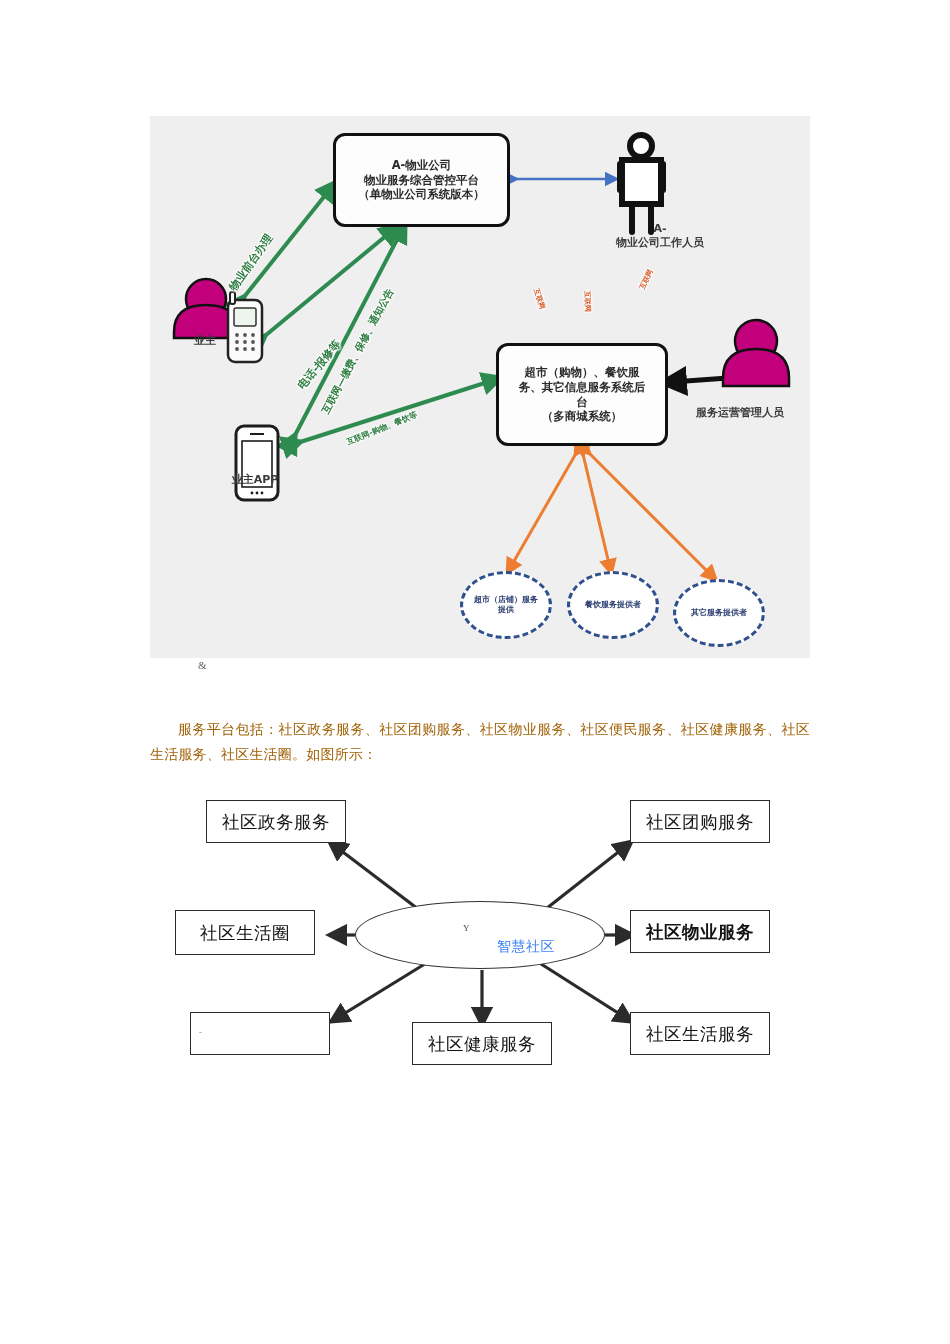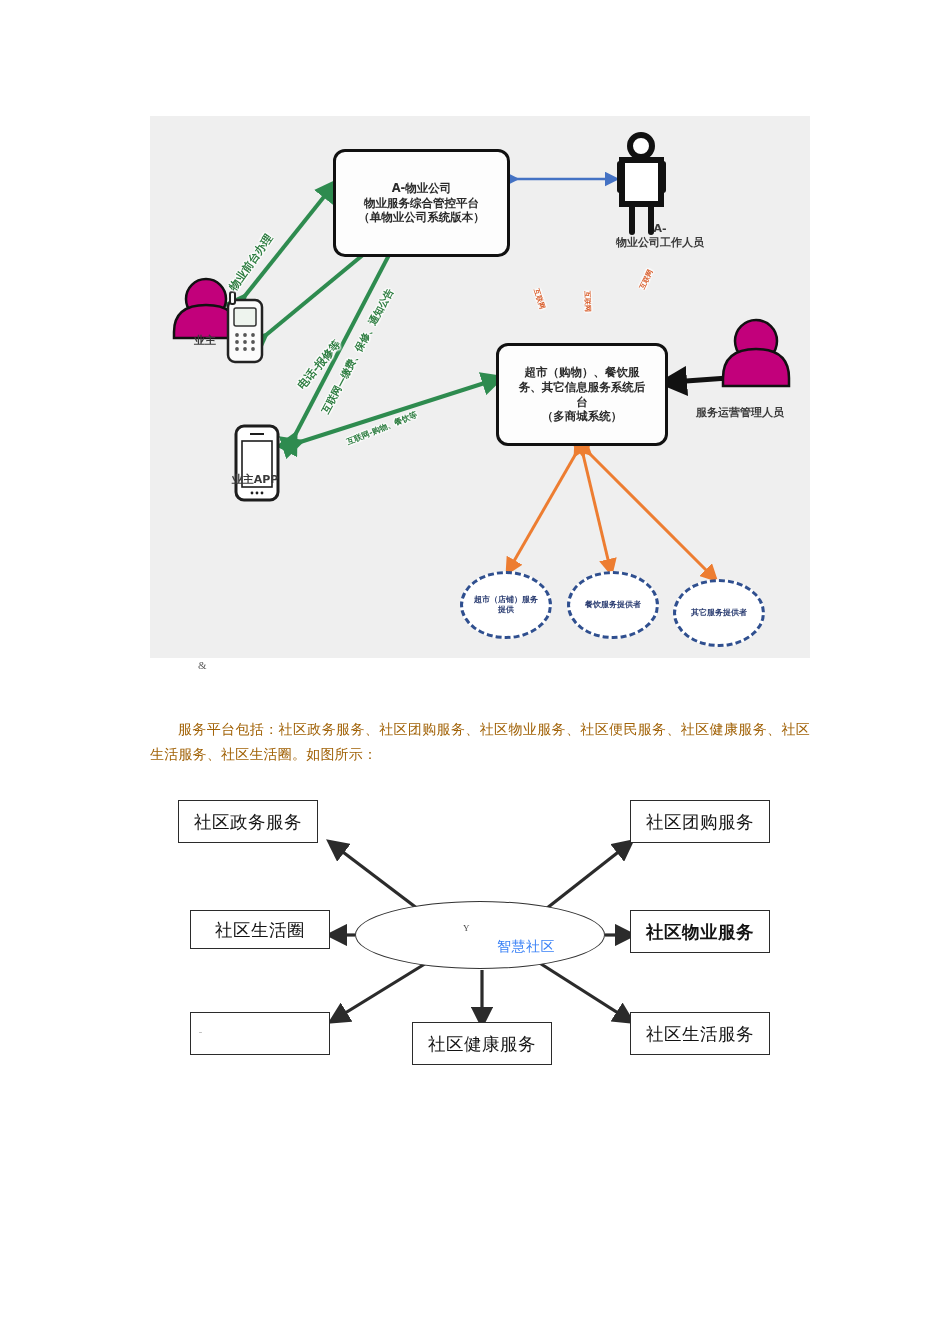--- a/index.html
+++ b/index.html
@@ -37,23 +37,22 @@
     flex-direction: column;
     align-items: center;
     justify-content: center;
     font-family: "DejaVu Sans", "Liberation Sans", sans-serif;
     font-weight: bold;
     color: #2a2a2a;
     line-height: 1.28;
     text-align: center;
   }
   #box-property {
-    left: 183px; top: 17px; width: 177px; height: 108px;
+    left: 183px; top: 17px; width: 177px; height: 94px;
     font-size: 11.5px;
-    margin-top: 16px;
   }
   #box-mall {
     left: 346px; top: 227px; width: 172px; height: 103px;
     font-size: 11.5px;
     padding: 8px 6px;
   }
   .callout-line { white-space: nowrap; }
 
   
   .actor-caption {
@@ -161,23 +160,23 @@
     box-sizing: border-box;
     display: flex;
     align-items: center;
     justify-content: center;
     font-family: "Liberation Serif", "DejaVu Serif", serif;
     font-size: 17.5px;
     color: #141414;
     white-space: nowrap;
     letter-spacing: 0.5px;
   }
-  #n-gov   { left:  28px; top:  10px; width: 140px; height: 43px; }
+  #n-gov   { left:  56px; top:  10px; width: 140px; height: 43px; }
   #n-group { left: 480px; top:  10px; width: 140px; height: 43px; text-align: center; }
-  #n-life  { left:  40px; top: 120px; width: 140px; height: 39px; }
+  #n-life  { left:  25px; top: 120px; width: 140px; height: 45px; }
   #n-prop  { left: 480px; top: 120px; width: 140px; height: 43px; font-weight: bold; }
   #n-blank { left:  40px; top: 222px; width: 140px; height: 43px;
              justify-content: flex-start; padding-left: 8px; font-size: 9px; color:#7a7a7a; }
   #n-health{ left: 262px; top: 232px; width: 140px; height: 43px; }
   #n-conv  { left: 480px; top: 222px; width: 140px; height: 43px; }
 
   #center-ellipse {
     position: absolute;
     left: 205px;
     top: 111px;

